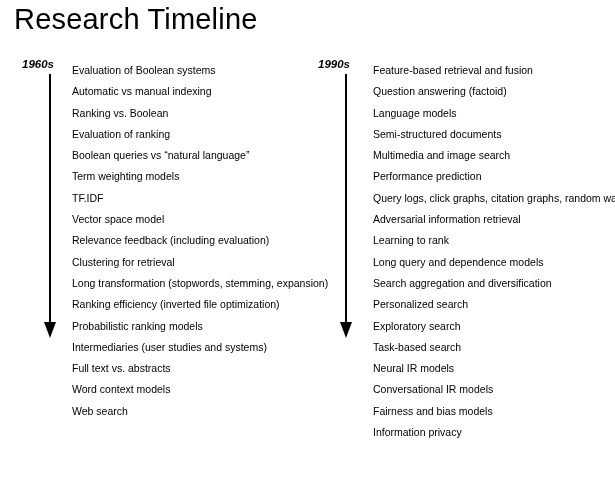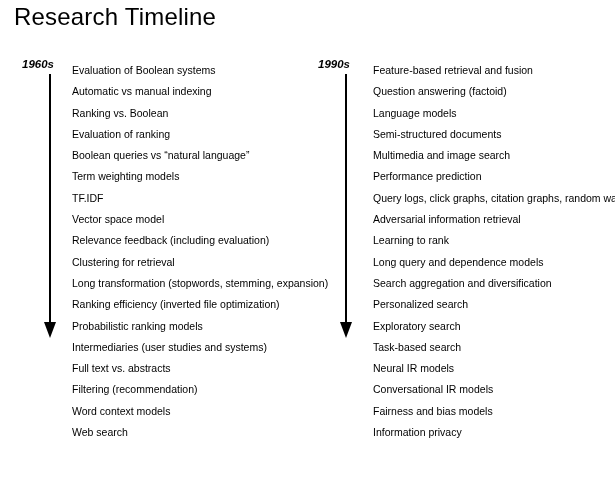--- a/index.html
+++ b/index.html
@@ -17,21 +17,21 @@
   }
   #slide {
     position: relative;
     width: 615px;
     height: 488px;
   }
   #title {
     position: absolute;
     left: 14px;
     top: 4px;
-    font-size: 24px;
+    font-size: 29px;
     font-weight: normal;
     letter-spacing: 0.2px;
     color: #000000;
     line-height: 1.1;
   }
   .column {
     position: absolute;
     top: 58px;
   }
   .col-left { left: 18px; }
@@ -116,21 +116,20 @@
       <li>Term weighting models</li>
       <li>TF.IDF</li>
       <li>Vector space model</li>
       <li>Relevance feedback (including evaluation)</li>
       <li>Clustering for retrieval</li>
       <li>Long transformation (stopwords, stemming, expansion)</li>
       <li>Ranking efficiency (inverted file optimization)</li>
       <li>Probabilistic ranking models</li>
       <li>Intermediaries (user studies and systems)</li>
       <li>Full text vs. abstracts</li>
-      <li>Filtering (recommendation)</li>
       <li>Word context models</li>
       <li>Web search</li>
     </ul>
   </div>
 
   <div class="column col-right">
     <div class="decade-label">1990s</div>
     <div class="arrow">
       <div class="shaft"></div>
       <div class="head"></div>

